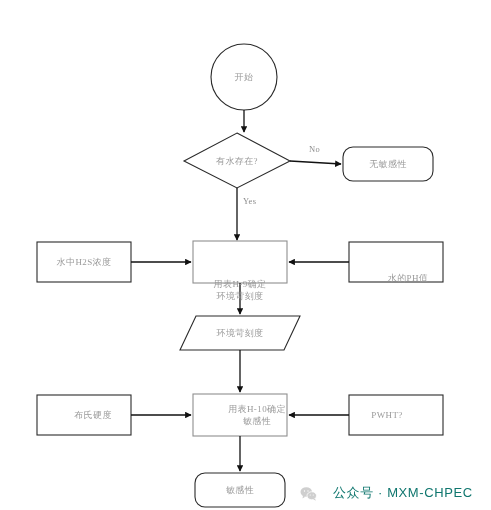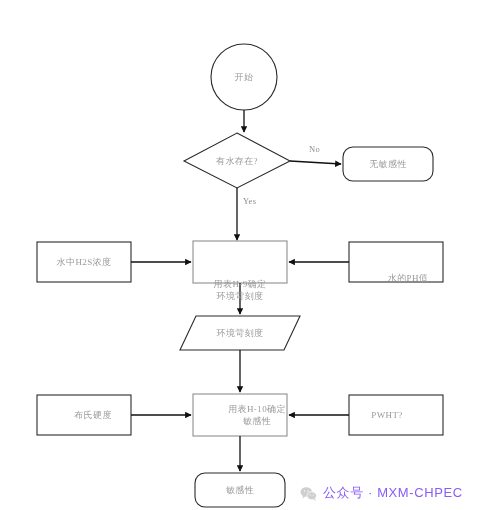--- a/index.html
+++ b/index.html
@@ -45,22 +45,22 @@
     line-height: 10px;
     font-family: "Liberation Serif", "DejaVu Serif", serif;
     letter-spacing: 0.3px;
   }
   .watermark {
     position: absolute;
     left: 300px;
     top: 484px;
     display: flex;
     align-items: center;
-    gap: 6px;
-    color: #8b5cf6;
+    gap: 16px;
+    color: #0f766e;
     font-size: 13px;
     font-family: "Liberation Sans", sans-serif;
     letter-spacing: 0.6px;
   }
   .wm-icon {
     width: 17px;
     height: 15px;
     display: block;
   }
 </style>

